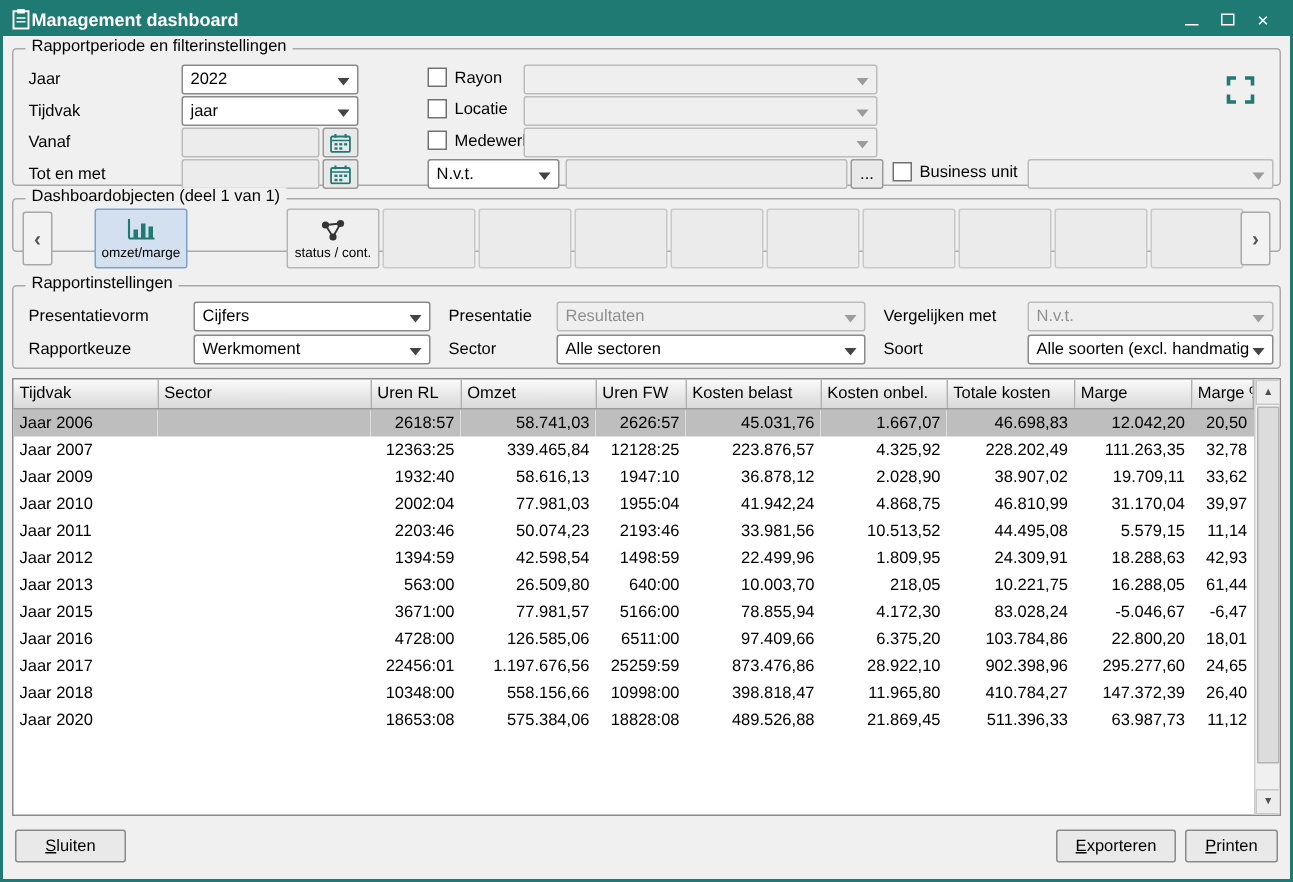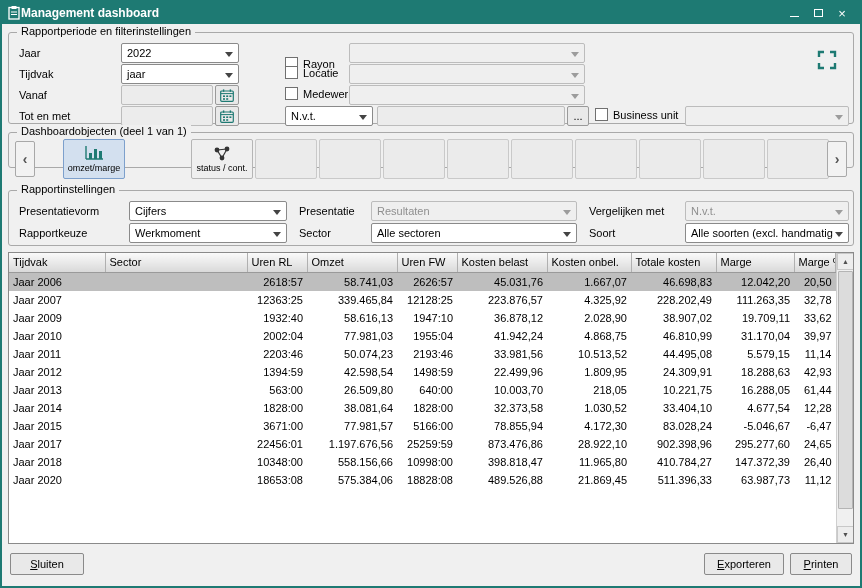--- a/index.html
+++ b/index.html
@@ -151,21 +151,21 @@
         <line x1="3.6" y1="0.4" x2="3.6" y2="2.8" stroke="#1e7a73" stroke-width="1.4"></line>
         <line x1="10.4" y1="0.4" x2="10.4" y2="2.8" stroke="#1e7a73" stroke-width="1.4"></line>
         <rect x="3" y="6.4" width="2" height="1.6" fill="#1e7a73"></rect>
         <rect x="6.2" y="6.4" width="2" height="1.6" fill="#1e7a73"></rect>
         <rect x="9.4" y="6.4" width="2" height="1.6" fill="#1e7a73"></rect>
         <rect x="3" y="9.2" width="2" height="1.6" fill="#1e7a73"></rect>
         <rect x="6.2" y="9.2" width="2" height="1.6" fill="#1e7a73"></rect>
       </svg>
     </div>
 
-    <div class="checkwrap" style="left:276px;top:24px;">
+    <div class="checkwrap" style="left:276px;top:12px;">
       <span class="checkbox"></span>
       <span>Rayon</span>
     </div>
     <div class="combo disabled" style="left:340px;top:10px;width:236px;">
       <span></span>
       <span class="chev"></span>
     </div>
 
     <div class="checkwrap" style="left:276px;top:33px;">
       <span class="checkbox"></span>
@@ -392,44 +392,44 @@
               <td class="num">563:00</td>
               <td class="num">26.509,80</td>
               <td class="num">640:00</td>
               <td class="num">10.003,70</td>
               <td class="num">218,05</td>
               <td class="num">10.221,75</td>
               <td class="num">16.288,05</td>
               <td class="num">61,44</td>
             </tr>
             <tr>
-              <td>Jaar 2014</td>
-              <td></td>
-              <td class="num">1828:00</td>
-              <td class="num">38.081,64</td>
-              <td class="num">1828:00</td>
-              <td class="num">32.373,58</td>
-              <td class="num">1.030,52</td>
-              <td class="num">33.404,10</td>
-              <td class="num">4.677,54</td>
-              <td class="num">12,28</td>
-            </tr>
-            <tr>
               <td>Jaar 2015</td>
               <td></td>
               <td class="num">3671:00</td>
               <td class="num">77.981,57</td>
               <td class="num">5166:00</td>
               <td class="num">78.855,94</td>
               <td class="num">4.172,30</td>
               <td class="num">83.028,24</td>
               <td class="num">-5.046,67</td>
               <td class="num">-6,47</td>
             </tr>
             <tr>
+              <td>Jaar 2016</td>
+              <td></td>
+              <td class="num">4728:00</td>
+              <td class="num">126.585,06</td>
+              <td class="num">6511:00</td>
+              <td class="num">97.409,66</td>
+              <td class="num">6.375,20</td>
+              <td class="num">103.784,86</td>
+              <td class="num">22.800,20</td>
+              <td class="num">18,01</td>
+            </tr>
+            <tr>
               <td>Jaar 2017</td>
               <td></td>
               <td class="num">22456:01</td>
               <td class="num">1.197.676,56</td>
               <td class="num">25259:59</td>
               <td class="num">873.476,86</td>
               <td class="num">28.922,10</td>
               <td class="num">902.398,96</td>
               <td class="num">295.277,60</td>
               <td class="num">24,65</td>

